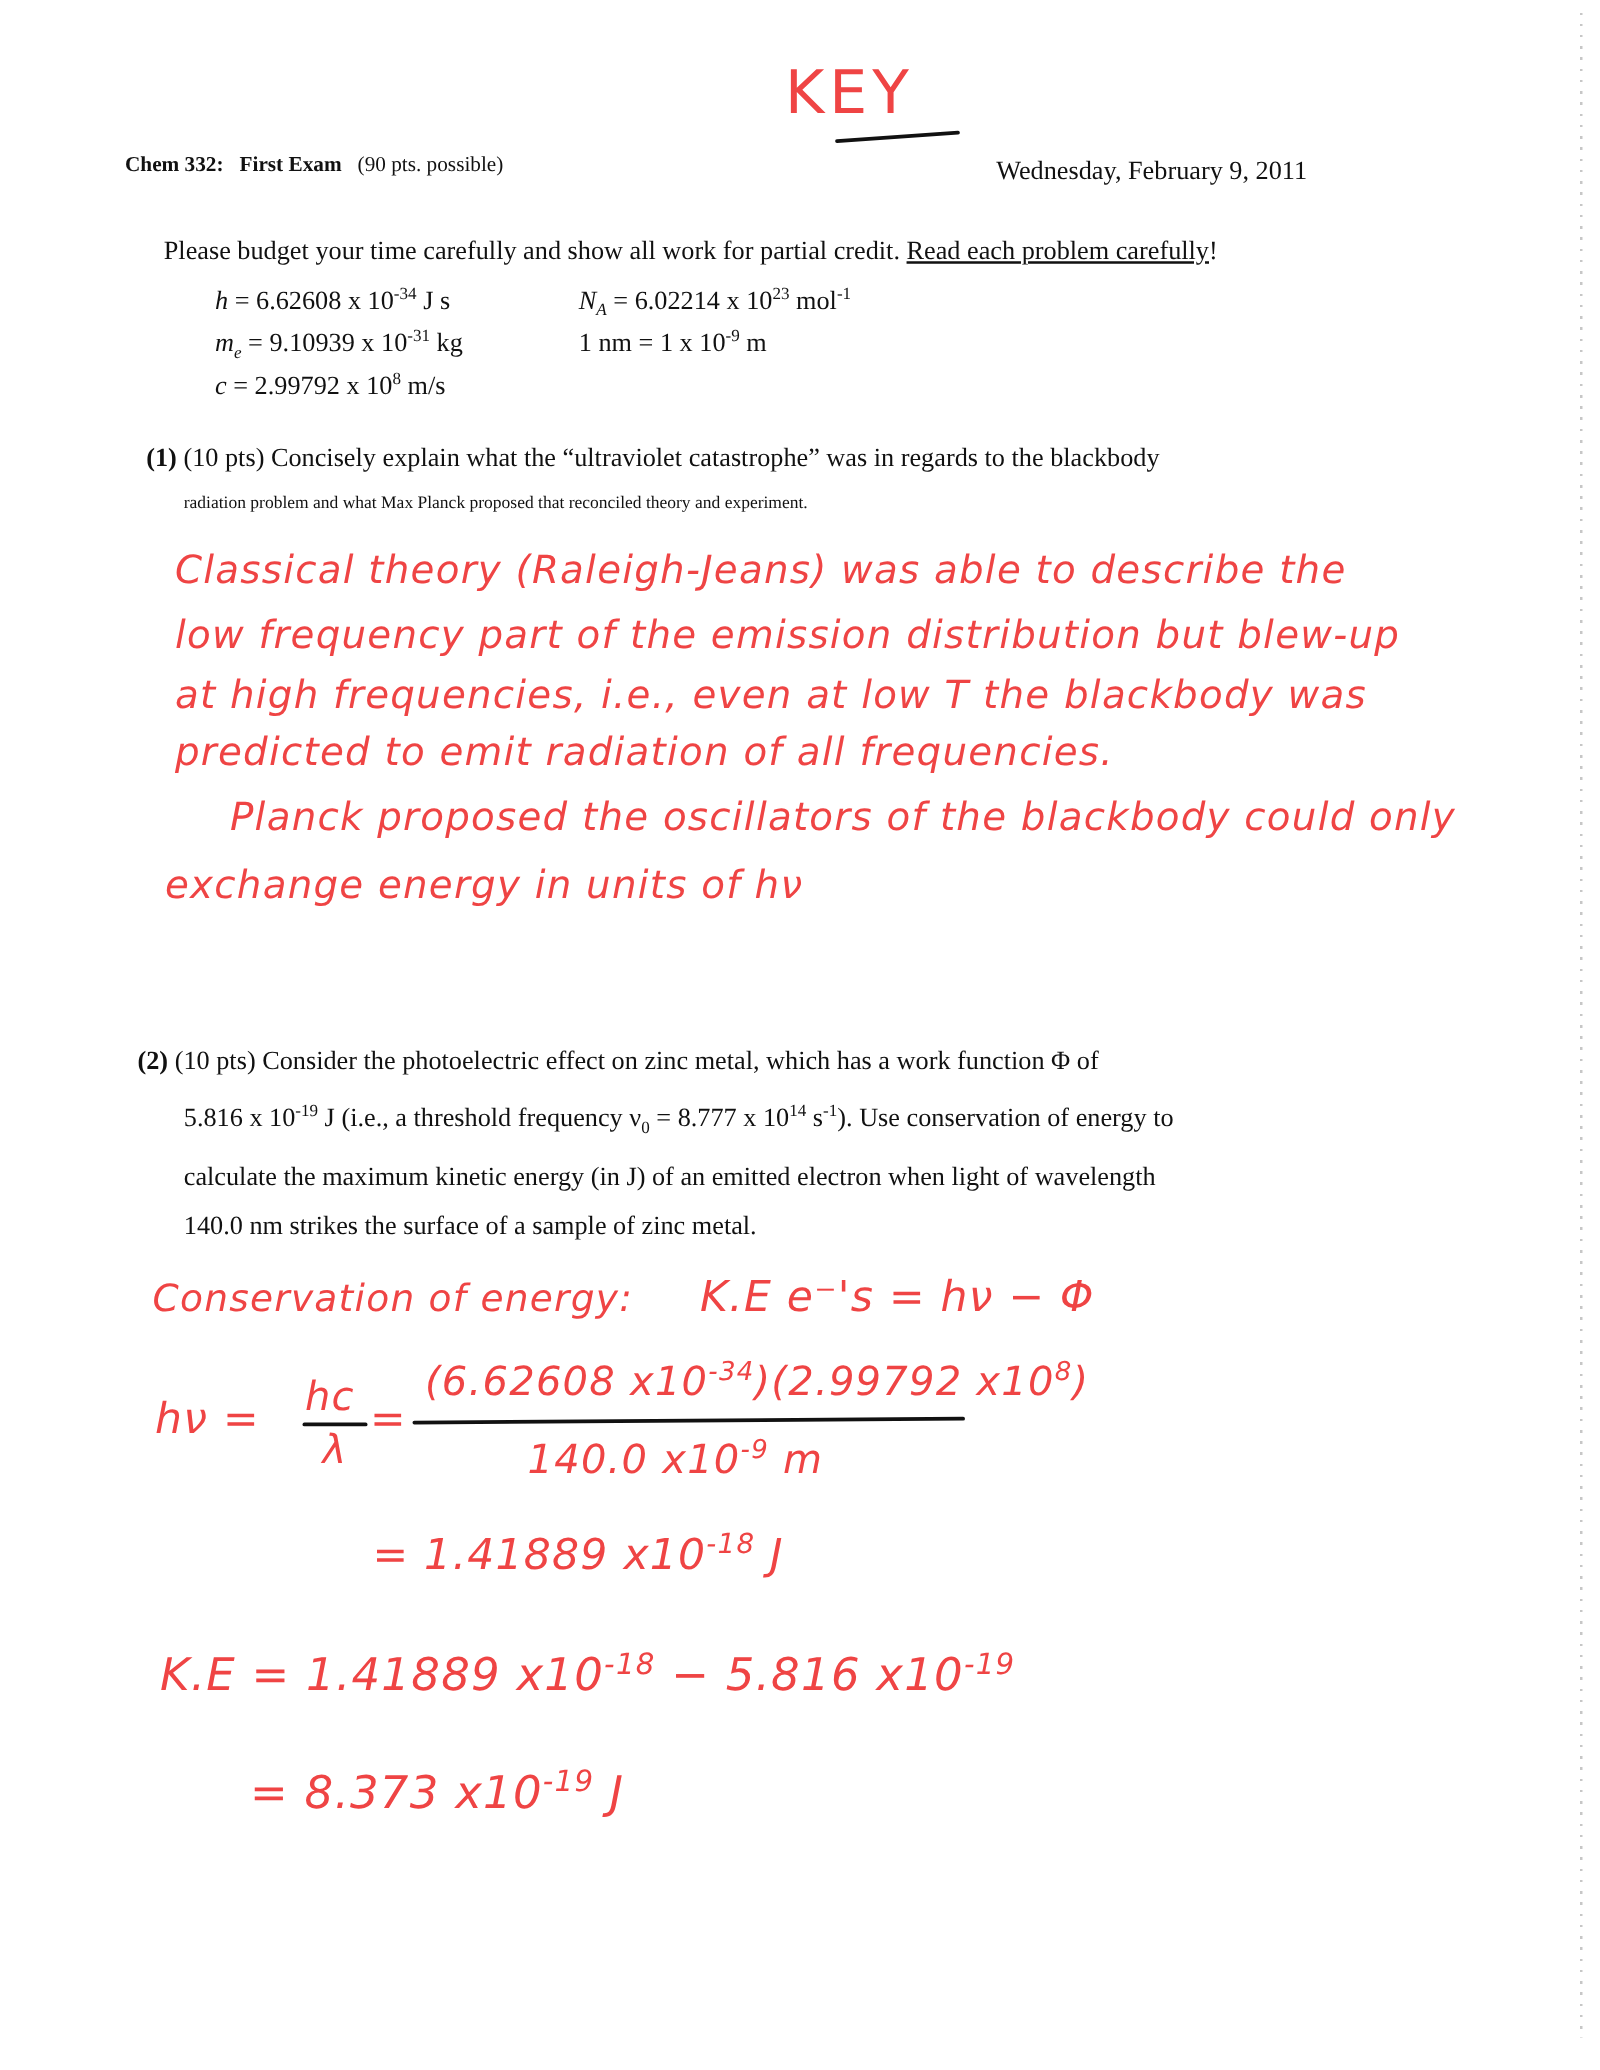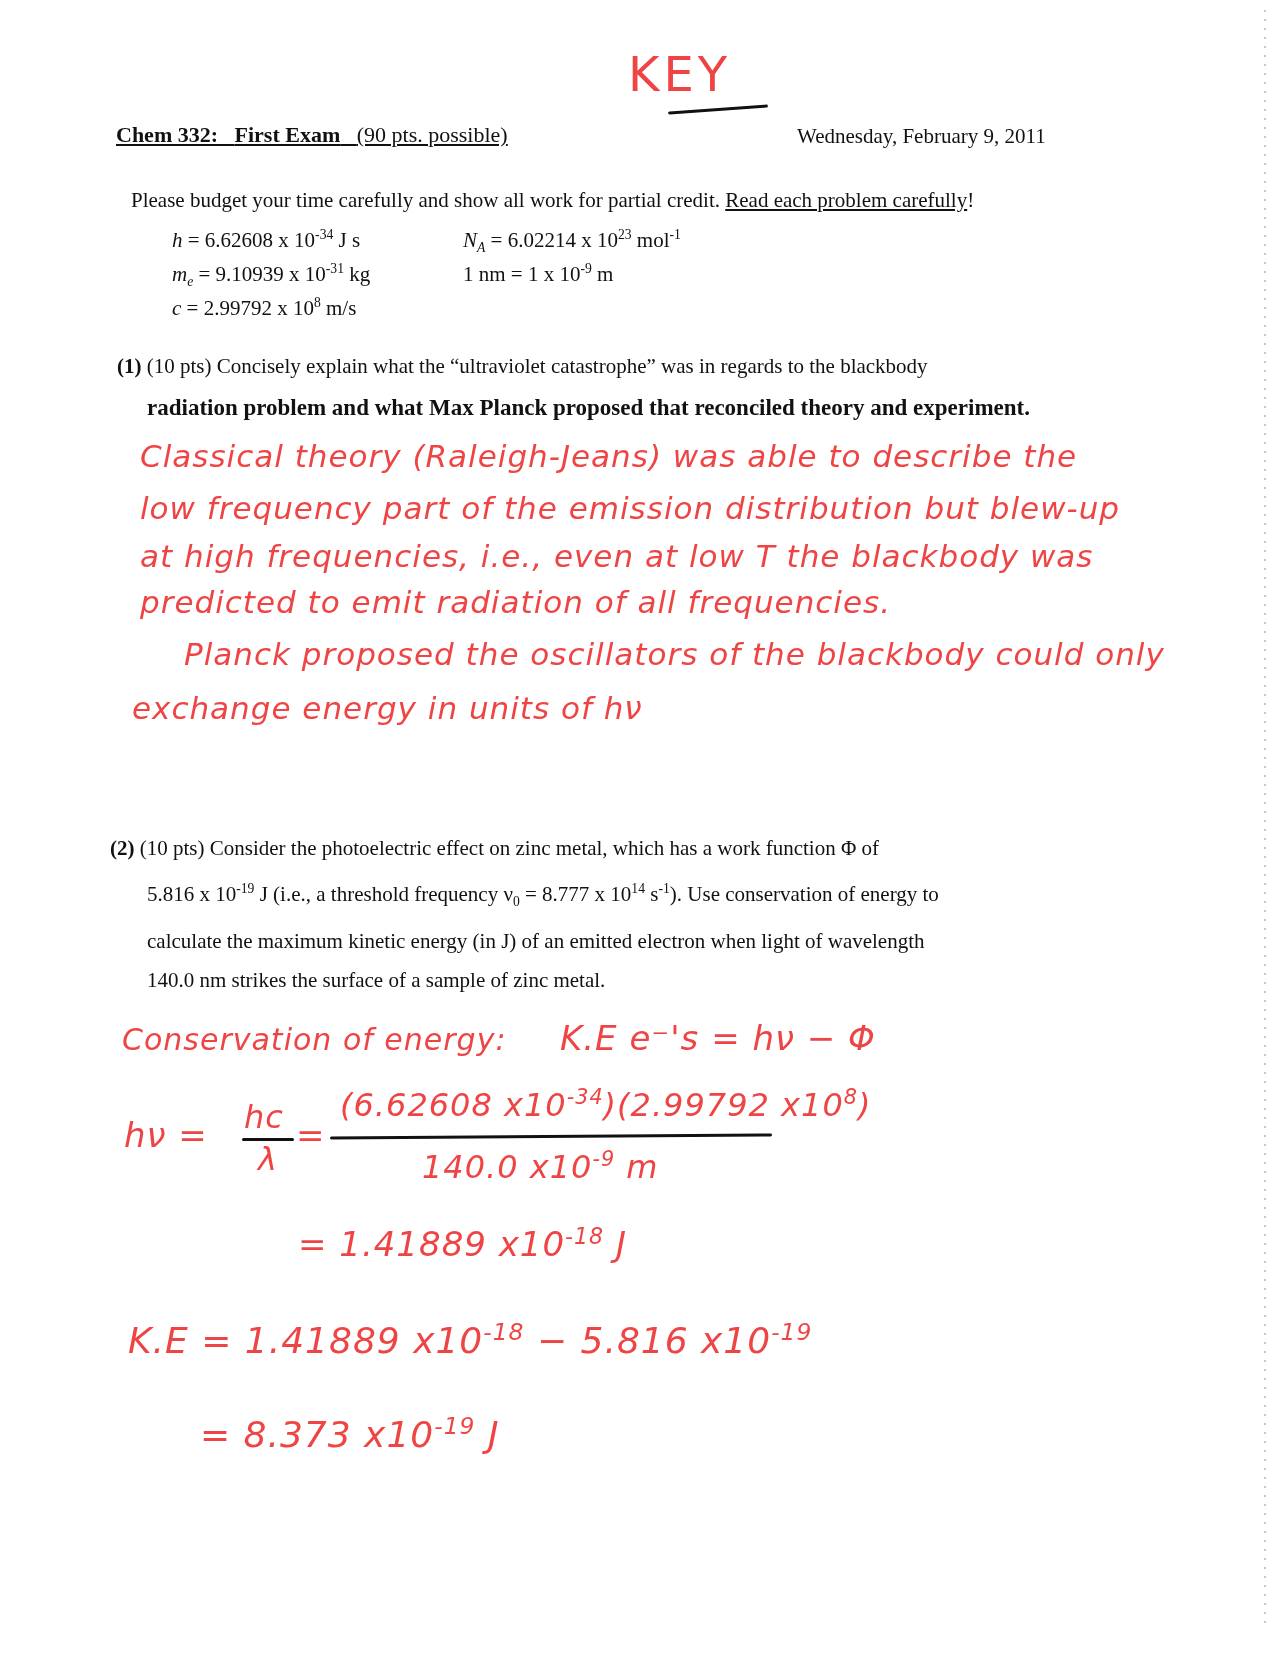--- a/index.html
+++ b/index.html
@@ -19,21 +19,21 @@
 </head>
 <body>
 
 <div>
 
   <div class="scanline"></div>
 
   <div class="abs hand" style="left:628px; top:46px; font-size:48px; font-style:normal; letter-spacing:4px;">KEY</div>
   <div class="key-underline"></div>
 
-  <div class="abs serif" style="left:116px; top:122px; font-size:22px;text-decoration:underline;">
+  <div class="abs serif" style="left:100px; top:122px; font-size:17px;">
     <span class="b">Chem 332:</span>&nbsp;&nbsp;
     <span class="b">First Exam</span>&nbsp;&nbsp;
     <span>(90 pts. possible)</span>
   </div>
   <div class="abs serif" style="left:797px; top:124px; font-size:21px;">Wednesday, February 9, 2011</div>
 
   <div class="abs serif" style="left:110px; top:188px; font-size:21px;margin-left:21px;">
     <span>Please budget your time carefully and show all work for partial credit. </span><span class="u">Read each problem carefully</span><span>!</span>
   </div>
 
@@ -49,21 +49,21 @@
   <div class="abs serif" style="left:463px; top:228px; font-size:21px;">
     <i>N</i><sub><i>A</i></sub><span> = 6.02214 x 10</span><sup>23</sup><span> mol</span><sup>-1</sup>
   </div>
   <div class="abs serif" style="left:463px; top:262px; font-size:21px;">
     <span>1 nm = 1 x 10</span><sup>-9</sup><span> m</span>
   </div>
 
   <div class="abs serif" style="left:117px; top:354px; font-size:21px;">
     <span class="b">(1)</span><span> (10 pts)</span><span> Concisely explain what the “ultraviolet catastrophe” was in regards to the blackbody</span>
   </div>
-  <div class="abs serif" style="left:147px; top:395px; font-size:23px;font-weight:bold;">radiation problem and what Max Planck proposed that reconciled theory and experiment.</div>
+  <div class="abs serif" style="left:147px; top:395px; font-size:14px;">radiation problem and what Max Planck proposed that reconciled theory and experiment.</div>
 
   <div>
     <div class="abs hand" style="left:140px; top:438px; font-size:31px;">Classical theory (Raleigh-Jeans) was able to describe the</div>
     <div class="abs hand" style="left:140px; top:490px; font-size:31px;">low frequency part of the emission distribution but blew-up</div>
     <div class="abs hand" style="left:140px; top:538px; font-size:31px;">at high frequencies, i.e., even at low T the blackbody was</div>
     <div class="abs hand" style="left:140px; top:584px; font-size:31px;">predicted to emit radiation of all frequencies.</div>
     <div class="abs hand" style="left:140px; top:636px; font-size:31px;margin-left:44px;">Planck proposed the oscillators of the blackbody could only</div>
     <div class="abs hand" style="left:132px; top:690px; font-size:31px;">exchange energy in units of hν</div>
   </div>
 

